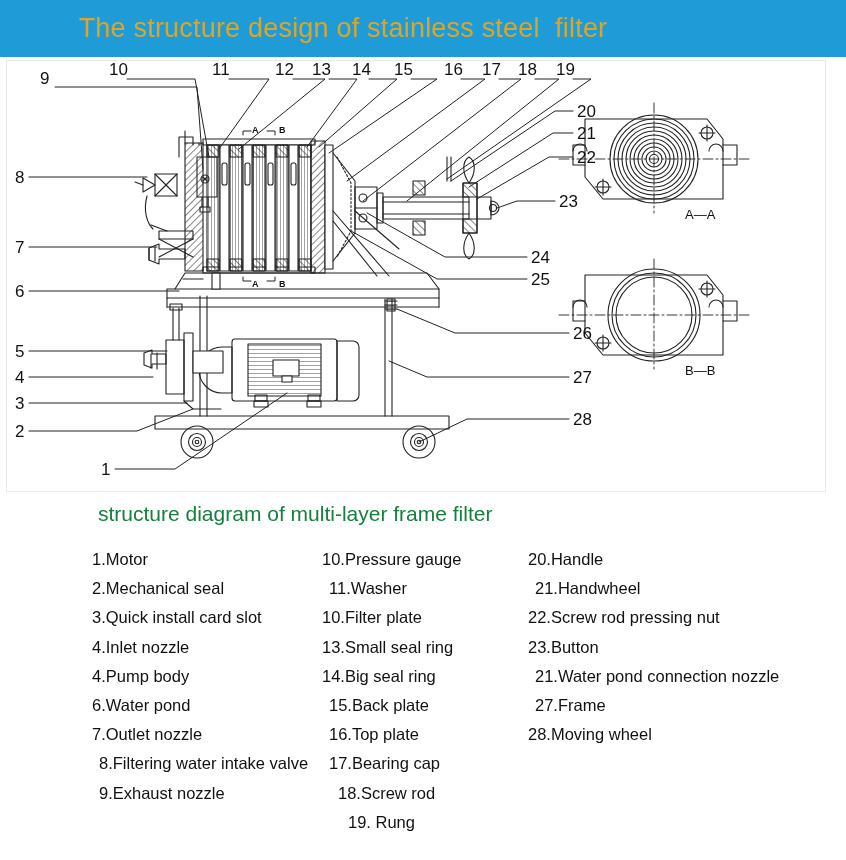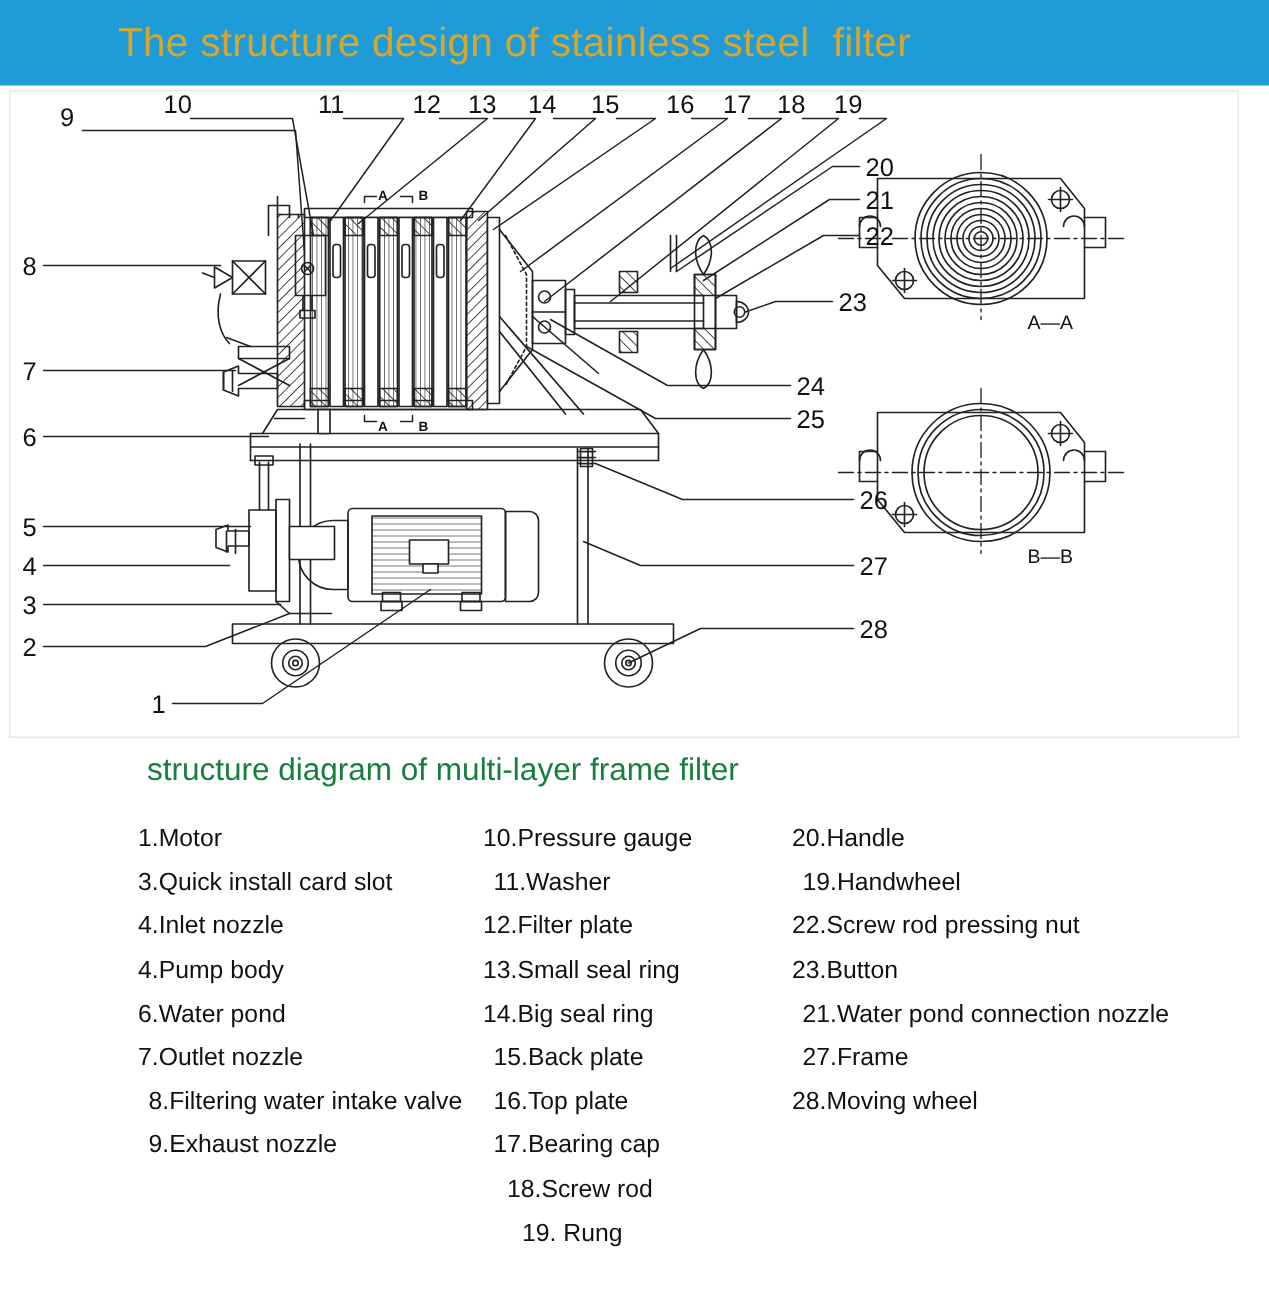--- a/index.html
+++ b/index.html
@@ -403,45 +403,46 @@
         <text x="678" y="314">B—B</text>
       </g>
     </svg>
   </div>
 
   <div class="caption">structure diagram of multi-layer frame filter</div>
 
   <div class="legend">
     <div class="legend-col c1">
       <div class="legend-item">1.Motor</div>
+      <div class="legend-item">2.Mechanical seal</div>
       <div class="legend-item">3.Quick install card slot</div>
       <div class="legend-item">4.Inlet nozzle</div>
       <div class="legend-item">4.Pump body</div>
       <div class="legend-item">6.Water pond</div>
       <div class="legend-item">7.Outlet nozzle</div>
       <div class="legend-item ind">8.Filtering water intake valve</div>
       <div class="legend-item ind">9.Exhaust nozzle</div>
     </div>
 
     <div class="legend-col c2">
       <div class="legend-item">10.Pressure gauge</div>
       <div class="legend-item ind">11.Washer</div>
-      <div class="legend-item">12.Filter plate</div>
+      <div class="legend-item">10.Filter plate</div>
       <div class="legend-item">13.Small seal ring</div>
       <div class="legend-item">14.Big seal ring</div>
       <div class="legend-item ind">15.Back plate</div>
       <div class="legend-item ind">16.Top plate</div>
       <div class="legend-item ind">17.Bearing cap</div>
       <div class="legend-item ind" style="padding-left:16px">18.Screw rod</div>
       <div class="legend-item ind" style="padding-left:26px">19. Rung</div>
     </div>
 
     <div class="legend-col c3">
       <div class="legend-item">20.Handle</div>
-      <div class="legend-item ind">19.Handwheel</div>
+      <div class="legend-item ind">21.Handwheel</div>
       <div class="legend-item">22.Screw rod pressing nut</div>
       <div class="legend-item">23.Button</div>
       <div class="legend-item ind">21.Water pond connection nozzle</div>
       <div class="legend-item ind">27.Frame</div>
       <div class="legend-item">28.Moving wheel</div>
     </div>
   </div>
 
 </div>
 

